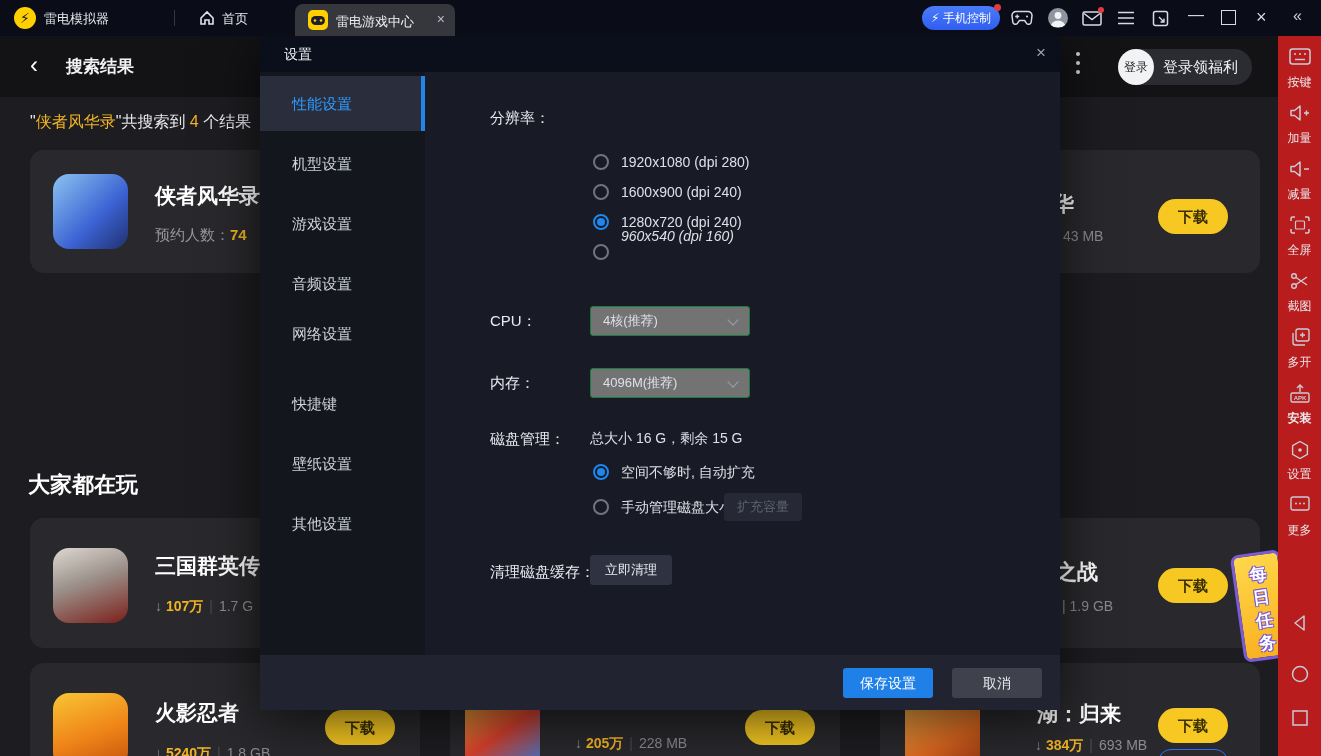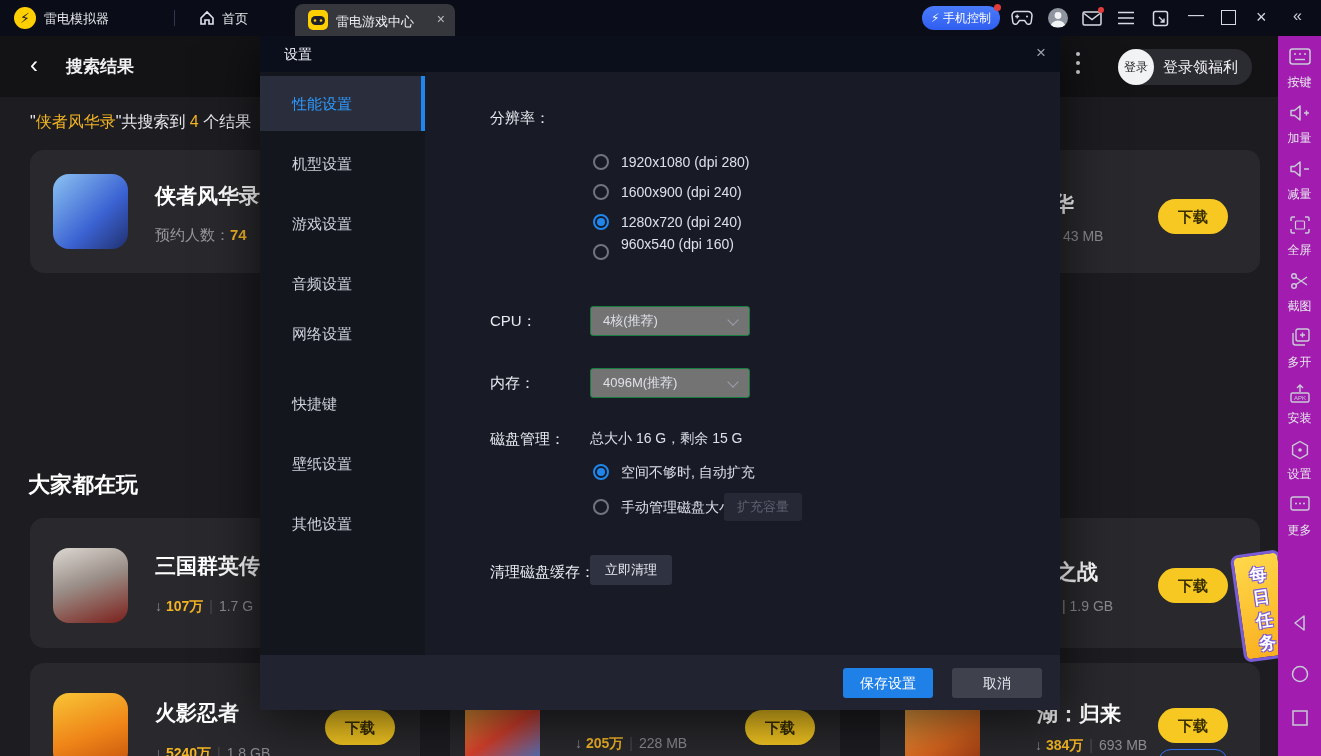--- a/index.html
+++ b/index.html
@@ -70,21 +70,21 @@
   .dropdown { position:absolute; left:165px; width:160px; height:30px; background:#737373; border:1px solid #15803d; border-radius:3px; color:#dde0e8; font-size:13px; line-height:28px; padding-left:12px; cursor:pointer; }
   .dropdown .chev { position:absolute; right:12px; top:9px; width:8px; height:8px; border-right:1.5px solid #9aa0ac; border-bottom:1.5px solid #9aa0ac; transform:rotate(45deg); }
   .disk-info { position:absolute; left:165px; color:#dde0e8; font-size:14px; white-space:nowrap; }
   #expand-btn { position:absolute; left:299px; top:421px; width:78px; height:28px; background:#262935; color:#5d6170; font-size:13px; text-align:center; line-height:28px; border-radius:3px; }
   #clean-btn { position:absolute; left:165px; top:483px; width:82px; height:30px; background:#2f3240; color:#e8eaf0; font-size:13px; text-align:center; line-height:30px; border-radius:3px; cursor:pointer; }
   #dlg-footer { position:absolute; left:0; top:619px; width:800px; height:55px; background:#222330; }
   #save-btn { position:absolute; left:583px; top:13px; width:90px; height:30px; background:#1f80e8; color:#fff; font-size:14px; text-align:center; line-height:30px; border-radius:3px; cursor:pointer; }
   #cancel-btn { position:absolute; left:692px; top:13px; width:90px; height:30px; background:#3f424c; color:#e8eaf0; font-size:14px; text-align:center; line-height:30px; border-radius:3px; cursor:pointer; }
 
   
-  #toolbar { position:absolute; left:1278px; top:36px; width:43px; height:720px; background:#a21caf; z-index:45; }
+  #toolbar { position:absolute; left:1278px; top:36px; width:43px; height:720px; background:#b91c1c; z-index:45; }
   .tool-item { position:absolute; left:0; width:43px; height:48px; text-align:center; cursor:pointer; }
   .tool-item svg { display:inline-block; }
   .tool-label { position:absolute; left:0; top:26px; width:43px; color:#e8e9ee; font-size:12px; text-align:center; }
   #collapse { position:absolute; left:1293px; top:7px; color:#c9cdd8; font-size:16px; z-index:51; }
   .anav { position:absolute; left:0; width:43px; text-align:center; cursor:pointer; }
 
   
   #daily-badge { position:absolute; left:1237px; top:552px; width:50px; height:108px; transform:rotate(-8deg); background:linear-gradient(165deg,#ffd84a,#f9ae1e); border:3px solid #7a5bd8; border-radius:8px; z-index:30; }
   #daily-badge .vtext { position:absolute; left:14px; top:8px; width:20px; color:#ffffff; font-size:17px; font-weight:bold; line-height:23px; word-break:break-all; text-shadow:1px 1px 0 #7a5bd8, -1px 1px 0 #7a5bd8, 1px -1px 0 #7a5bd8, -1px -1px 0 #7a5bd8; }
 </style>
@@ -265,21 +265,21 @@
       <div class="tool-label">截图</div>
     </div>
     <div class="tool-item" style="top:292px;">
       <svg width="20" height="19" viewBox="0 0 20 19">
           <rect x="6" y="1" width="13" height="12" rx="2" fill="none" stroke="#c9ccd6" stroke-width="1.4"></rect>
           <path d="M12.5 4.5 v5 M10 7 h5" stroke="#c9ccd6" stroke-width="1.4"></path>
           <path d="M3 5 v9.5 A2.5 2.5 0 0 0 5.5 17 H15" fill="none" stroke="#c9ccd6" stroke-width="1.4"></path>
         </svg>
       <div class="tool-label">多开</div>
     </div>
-    <div class="tool-item" style="top:348px;">
+    <div class="tool-item" style="top:348px;font-weight:bold;">
       <svg width="22" height="19" viewBox="0 0 22 19">
           <path d="M11 1 v7 M8 4 l3-3 3 3" fill="none" stroke="#c9ccd6" stroke-width="1.4"></path>
           <rect x="2" y="9" width="18" height="9" rx="1.5" fill="none" stroke="#c9ccd6" stroke-width="1.4"></rect>
           <text x="11" y="16" font-size="6" fill="#c9ccd6" text-anchor="middle" font-family="Liberation Sans, sans-serif">APK</text>
         </svg>
       <div class="tool-label">安装</div>
     </div>
     <div class="tool-item" style="top:404px;">
       <svg width="20" height="20" viewBox="0 0 20 20">
           <polygon points="10,1.5 17.4,5.7 17.4,14.3 10,18.5 2.6,14.3 2.6,5.7" fill="none" stroke="#c9ccd6" stroke-width="1.4"></polygon>
@@ -333,21 +333,21 @@
       <div id="dlg-main">
         <div class="fld-label" style="top:37px;">分辨率：</div>
 
         <div class="radio" style="left:168px;top:82px;"></div>
         <div class="ropt" style="top:82px;">1920x1080 (dpi 280)</div>
         <div class="radio" style="left:168px;top:112px;"></div>
         <div class="ropt" style="top:112px;">1600x900 (dpi 240)</div>
         <div class="radio sel" style="left:168px;top:142px;"></div>
         <div class="ropt" style="top:142px;">1280x720 (dpi 240)</div>
         <div class="radio" style="left:168px;top:172px;"></div>
-        <div class="ropt" style="top:164px;">960x540 (dpi 160)</div>
+        <div class="ropt" style="top:156px;font-style:italic;">960x540 (dpi 160)</div>
 
         <div class="fld-label" style="top:240px;">CPU：</div>
         <div class="dropdown" style="top:234px;"><span>4核(推荐)</span><i class="chev"></i></div>
 
         <div class="fld-label" style="top:302px;">内存：</div>
         <div class="dropdown" style="top:296px;"><span>4096M(推荐)</span><i class="chev"></i></div>
 
         <div class="fld-label" style="top:358px;">磁盘管理：</div>
         <div class="disk-info" style="top:358px;">总大小 16 G，剩余 15 G</div>
         <div class="radio sel" style="left:168px;top:392px;"></div>

